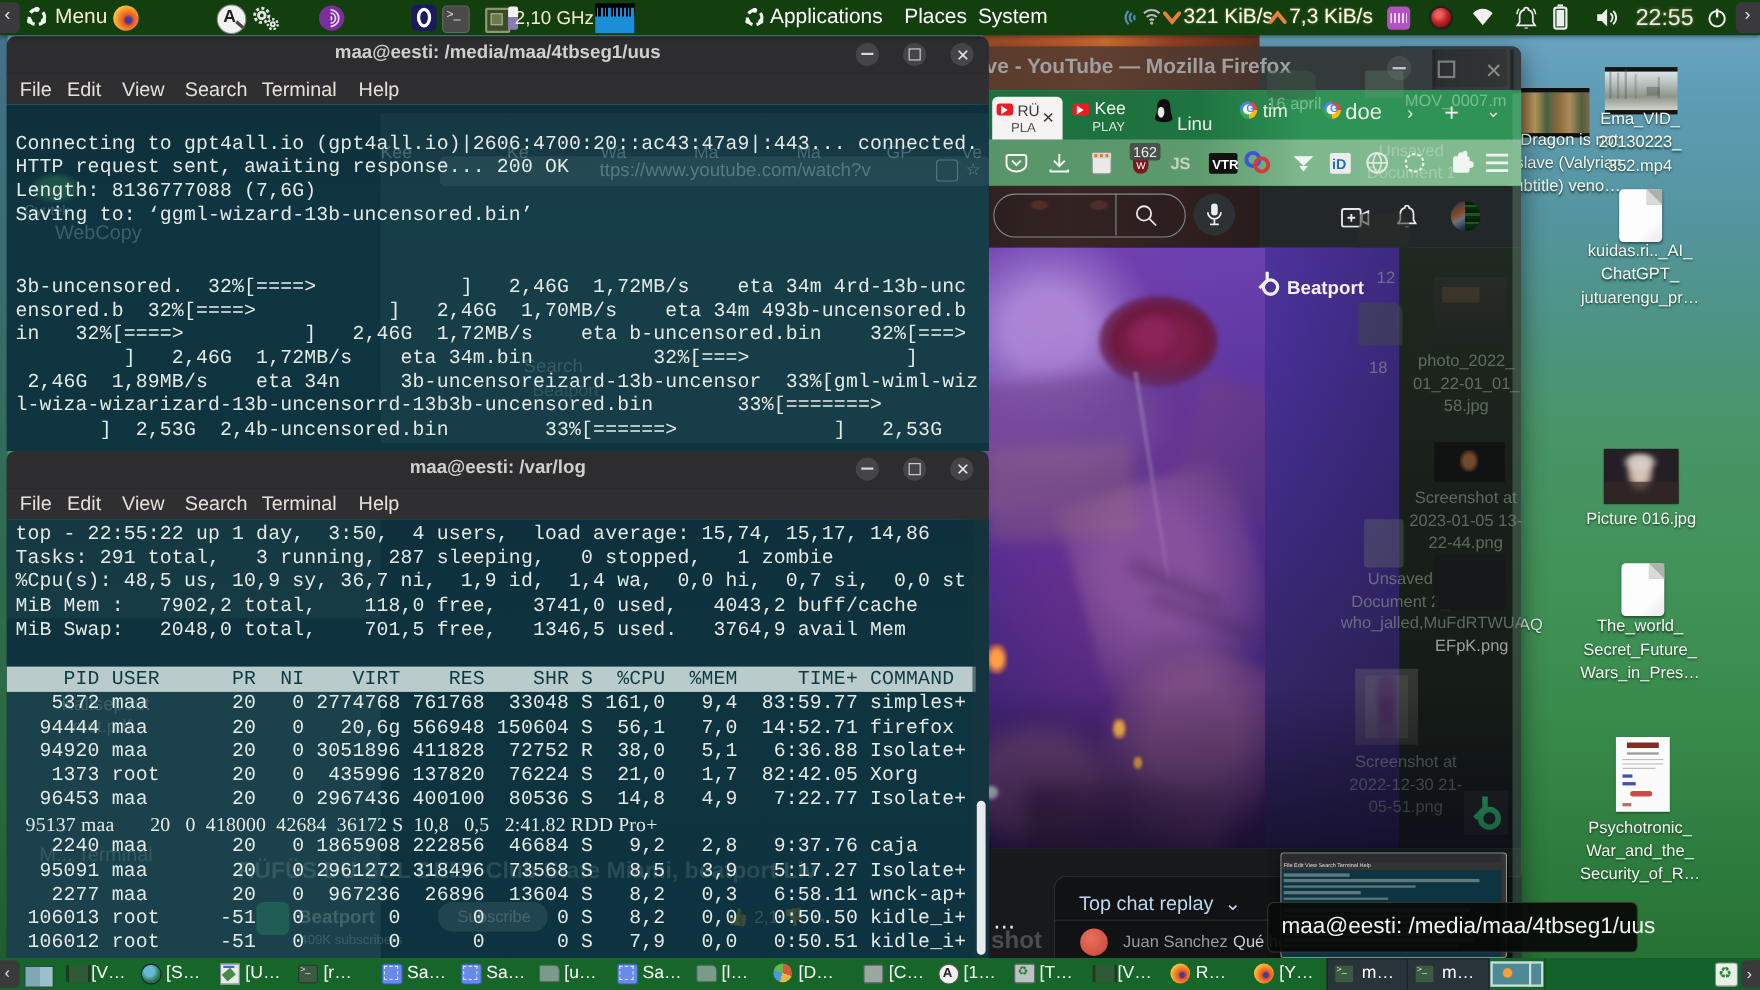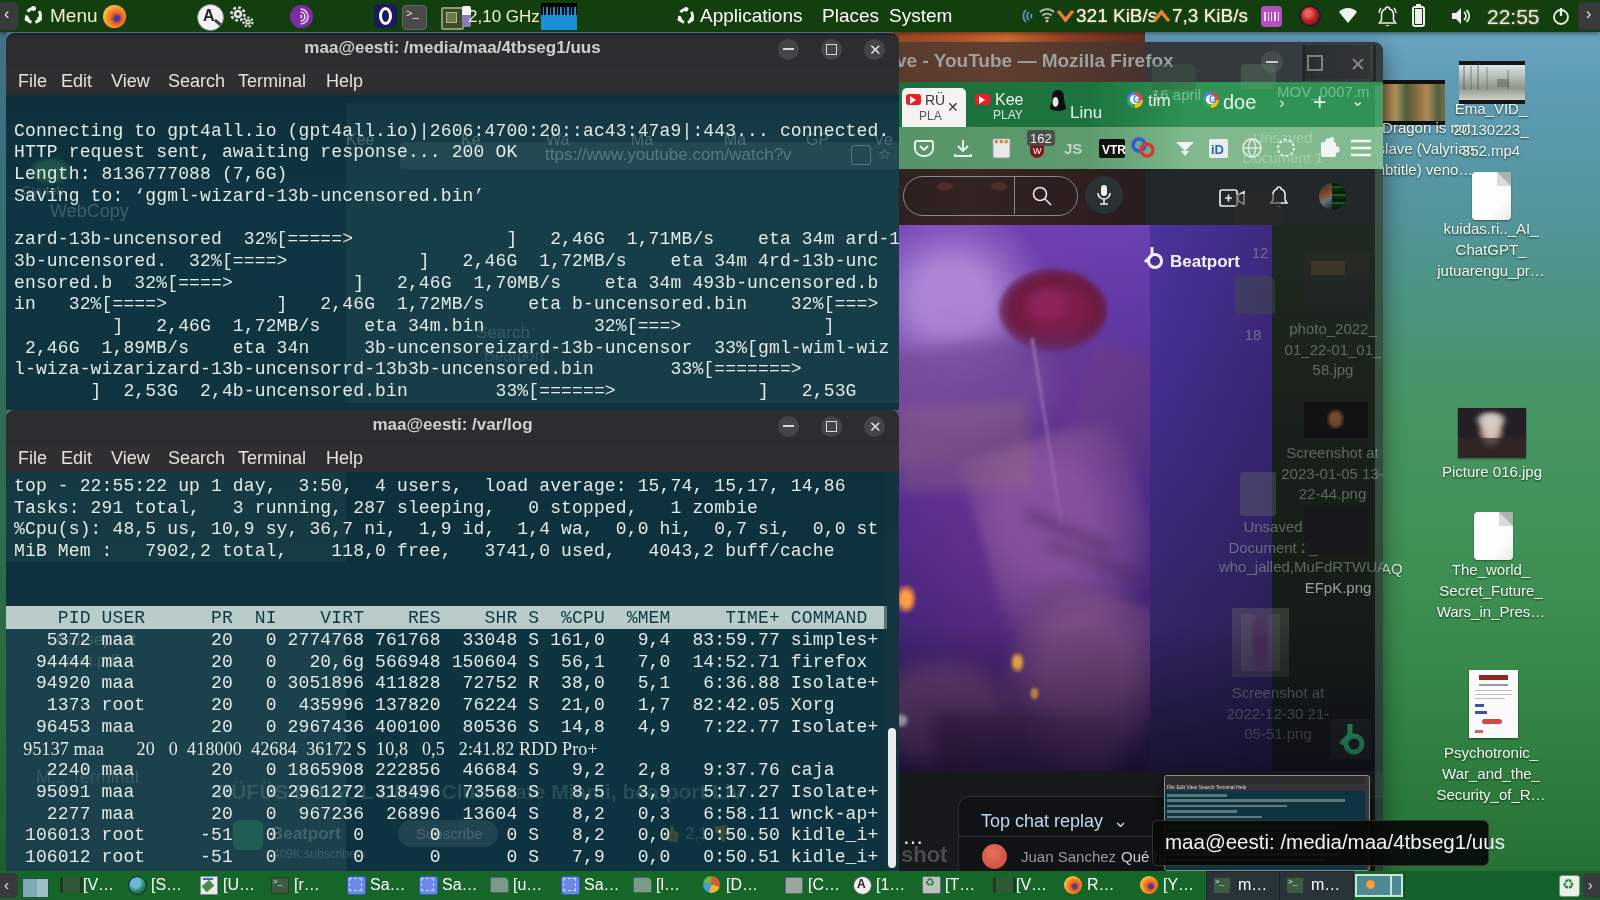--- a/index.html
+++ b/index.html
@@ -256,21 +256,20 @@
     <div class="abs" style="left:540px;top:36px;font-size:16px;color:rgba(175,200,205,.33);">Wa</div>
     <div class="abs" style="left:625px;top:36px;font-size:16px;color:rgba(175,200,205,.33);">Ma</div>
     <div class="abs" style="left:718px;top:36px;font-size:16px;color:rgba(175,200,205,.33);">Ma</div>
     <div class="abs" style="left:800px;top:36px;font-size:16px;color:rgba(175,200,205,.33);">GP</div>
     <div class="abs" style="left:868px;top:36px;font-size:16px;color:rgba(175,200,205,.33);">Ve</div>
     <div class="abs tl" style="left:8px;top:24.7px;">Connecting to gpt4all.io (gpt4all.io)|2606:4700:20::ac43:47a9|:443... connected.</div>
     <div class="abs tl" style="left:8px;top:46.4px;">HTTP request sent, awaiting response... 200 OK</div>
     <div class="abs tl" style="left:8px;top:68.1px;">Length: 8136777088 (7,6G)</div>
     <div class="abs tl" style="left:8px;top:89.8px;">Saving to: ‘ggml-wizard-13b-uncensored.bin’</div>
     <div class="abs tl" style="left:8px;top:111.5px;"></div>
-    <div class="abs tl" style="left:8px;top:133.2px;">zard-13b-uncensored  32%[=====&gt;              ]   2,46G  1,71MB/s    eta 34m ard-1</div>
     <div class="abs tl" style="left:8px;top:154.9px;">3b-uncensored.  32%[====&gt;            ]   2,46G  1,72MB/s    eta 34m 4rd-13b-unc</div>
     <div class="abs tl" style="left:8px;top:176.6px;">ensored.b  32%[====&gt;           ]   2,46G  1,70MB/s    eta 34m 493b-uncensored.b</div>
     <div class="abs tl" style="left:8px;top:198.3px;">in   32%[====&gt;          ]   2,46G  1,72MB/s    eta b-uncensored.bin    32%[===&gt;</div>
     <div class="abs tl" style="left:8px;top:220.0px;">         ]   2,46G  1,72MB/s    eta 34m.bin          32%[===&gt;             ]</div>
     <div class="abs tl" style="left:8px;top:241.7px;"> 2,46G  1,89MB/s    eta 34n     3b-uncensoreizard-13b-uncensor  33%[gml-wiml-wiz</div>
     <div class="abs tl" style="left:8px;top:263.4px;">l-wiza-wizarizard-13b-uncensorrd-13b3b-uncensored.bin       33%[=======&gt;</div>
     <div class="abs tl" style="left:8px;top:285.1px;">       ]  2,53G  2,4b-uncensored.bin        33%[======&gt;             ]   2,53G</div>
   </div>
 <div class="abs" style="left:6px;top:410px;width:893px;height:34px;background:#2d2d2f;border-radius:8px 8px 0 0;border-bottom:1px solid #1b1b1b;"></div>
 <div class="abs" style="left:6px;top:415px;width:893px;height:24px;font-size:17px;font-weight:bold;color:#cfcfcf;text-align:center;">maa@eesti: /var/log</div>
@@ -297,20 +296,21 @@
 <div class="abs" style="left:227px;top:348px;width:30px;height:30px;border-radius:6px;background:rgba(46,180,110,.25);"></div>
 <div class="abs" style="left:265px;top:352px;width:90px;height:20px;font-size:17px;font-weight:bold;color:rgba(200,225,215,.22);">Beatport</div>
 <div class="abs" style="left:267px;top:375px;width:120px;height:14px;font-size:12px;color:rgba(190,215,205,.2);">409K subscribers</div>
 <div class="abs" style="left:392px;top:348px;width:100px;height:27px;border-radius:14px;background:rgba(235,245,240,.09);"></div>
 <div class="abs" style="left:410px;top:353px;width:80px;height:18px;font-size:15px;color:rgba(220,235,228,.2);">Subscribe</div>
 <div class="abs" style="left:655px;top:352px;width:120px;height:20px;font-size:16px;color:rgba(200,220,212,.18);">👍 2,1  👎  ⤿</div>
     <div class="abs tl" style="left:8px;top:3.0px;">top - 22:55:22 up 1 day,  3:50,  4 users,  load average: 15,74, 15,17, 14,86</div>
     <div class="abs tl" style="left:8px;top:24.7px;">Tasks: 291 total,   3 running, 287 sleeping,   0 stopped,   1 zombie</div>
     <div class="abs tl" style="left:8px;top:46.4px;">%Cpu(s): 48,5 us, 10,9 sy, 36,7 ni,  1,9 id,  1,4 wa,  0,0 hi,  0,7 si,  0,0 st</div>
     <div class="abs tl" style="left:8px;top:68.1px;">MiB Mem :   7902,2 total,    118,0 free,   3741,0 used,   4043,2 buff/cache</div>
+    <div class="abs tl" style="left:8px;top:89.8px;">MiB Swap:   2048,0 total,    701,5 free,   1346,5 used.   3764,9 avail Mem</div>
     <div class="abs" style="left:0;top:134px;width:881px;height:23px;background:#b9cbca;"></div>
     <div class="abs tl" style="left:8px;top:134.5px;color:#0e3a44;">    PID USER      PR  NI    VIRT    RES    SHR S  %CPU  %MEM     TIME+ COMMAND </div>
     <div class="abs tl" style="left:8px;top:157.0px;">   5372 maa       20   0 2774768 761768  33048 S 161,0   9,4  83:59.77 simples+</div>
     <div class="abs tl" style="left:8px;top:178.7px;">  94444 maa       20   0   20,6g 566948 150604 S  56,1   7,0  14:52.71 firefox</div>
     <div class="abs tl" style="left:8px;top:200.4px;">  94920 maa       20   0 3051896 411828  72752 R  38,0   5,1   6:36.88 Isolate+</div>
     <div class="abs tl" style="left:8px;top:222.1px;">   1373 root      20   0  435996 137820  76224 S  21,0   1,7  82:42.05 Xorg</div>
     <div class="abs tl" style="left:8px;top:243.8px;">  96453 maa       20   0 2967436 400100  80536 S  14,8   4,9   7:22.77 Isolate+</div>
     <div class="abs tl" style="left:8px;top:265.5px;font-family:Liberation Serif, serif;">  95137 maa       20   0  418000  42684  36172 S  10,8   0,5   2:41.82 RDD Pro+</div>
     <div class="abs tl" style="left:8px;top:287.2px;">   2240 maa       20   0 1865908 222856  46684 S   9,2   2,8   9:37.76 caja</div>
     <div class="abs tl" style="left:8px;top:308.9px;">  95091 maa       20   0 2961272 318496  73568 S   8,5   3,9   5:17.27 Isolate+</div>

